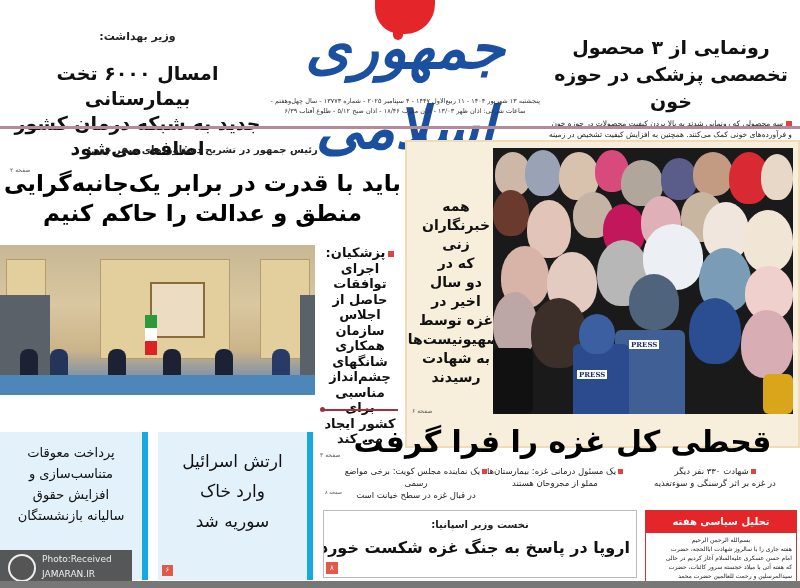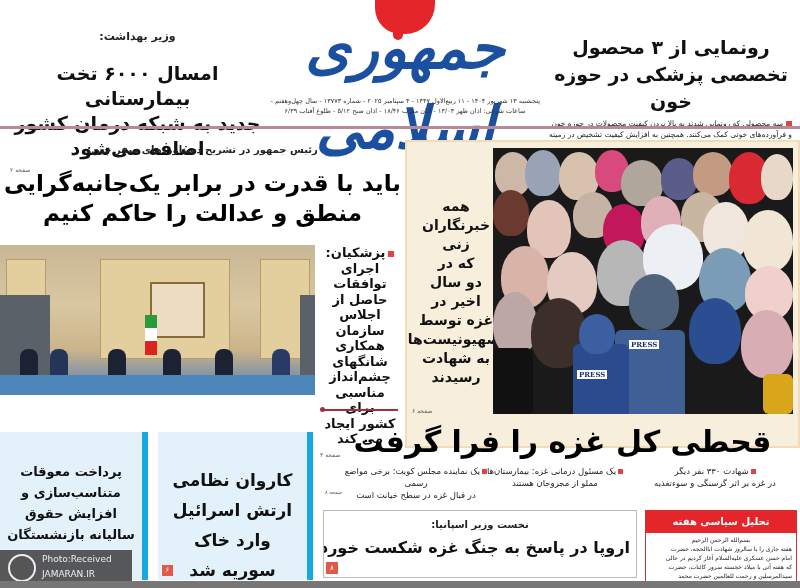--- a/index.html
+++ b/index.html
@@ -71,21 +71,21 @@
 
   
   .analysis-box { left: 645px; top: 510px; width: 152px; height: 78px; border: 1px solid #c33; background: #fff; }
   .analysis-box .title { height: 22px; background: #e4262b; color: #fff; font-size: 10px; font-weight: bold; text-align: center; line-height: 22px; }
   .analysis-box .body { padding: 2px 4px; font-size: 6px; line-height: 9px; color: #222; text-align: right; }
   .analysis-box .body .basmala { text-align: center; }
 
   
   .box-blue { top: 432px; height: 148px; background: #e2f1fa; }
   .box-blue .edge { position: absolute; right: 0; top: 0; width: 6px; height: 100%; background: #17a8e0; }
-  .box-blue .text { position: absolute; left: 0; right: 6px; text-align: center; font-weight: bold; color: #111; margin-top: 19px; }
+  .box-blue .text { position: absolute; left: 0; right: 6px; text-align: center; font-weight: normal; color: #111; }
   .box-blue .page-badge { position: absolute; left: 4px; bottom: 4px; width: 11px; height: 11px; background: #e05a4a; color: #fff; font-size: 7px; text-align: center; line-height: 11px; }
   .box-pension { left: 0; width: 148px; }
   .box-pension .text { top: 10px; font-size: 13px; line-height: 21px; }
   .box-army { left: 158px; width: 155px; }
   .box-army .text { top: 14px; font-size: 17px; line-height: 30px; }
 
   .watermark { left: 0; top: 550px; width: 132px; height: 36px; background: rgba(60,60,60,0.85); direction: ltr; }
   .watermark .logo { position: absolute; left: 8px; top: 4px; width: 28px; height: 28px; border-radius: 50%; border: 2px solid #eee; background: #555; }
   .watermark .line1 { position: absolute; left: 42px; top: 4px; font-size: 9px; color: #eee; white-space: nowrap; }
   .watermark .line2 { position: absolute; left: 42px; top: 19px; font-size: 9px; color: #eee; }
@@ -259,21 +259,20 @@
     <div>هفته جاری را با سالروز شهادت اباالحجه، حضرت</div>
     <div>امام حسن عسکری علیه‌السلام آغاز کردیم در حالی</div>
     <div>که هفته آتی با میلاد خجسته سرور کائنات، حضرت</div>
     <div>سیدالمرسلین و رحمت للعالمین حضرت محمد</div>
   </div>
 </div>
 
 <div class="abs box-blue box-army">
   <div class="edge"></div>
   <div class="text">
-    <div>کاروان نظامی</div>
     <div>ارتش اسرائیل</div>
     <div>وارد خاک</div>
     <div>سوریه شد</div>
   </div>
   <div class="page-badge">۶</div>
 </div>
 
 <div class="abs box-blue box-pension">
   <div class="edge"></div>
   <div class="text">

